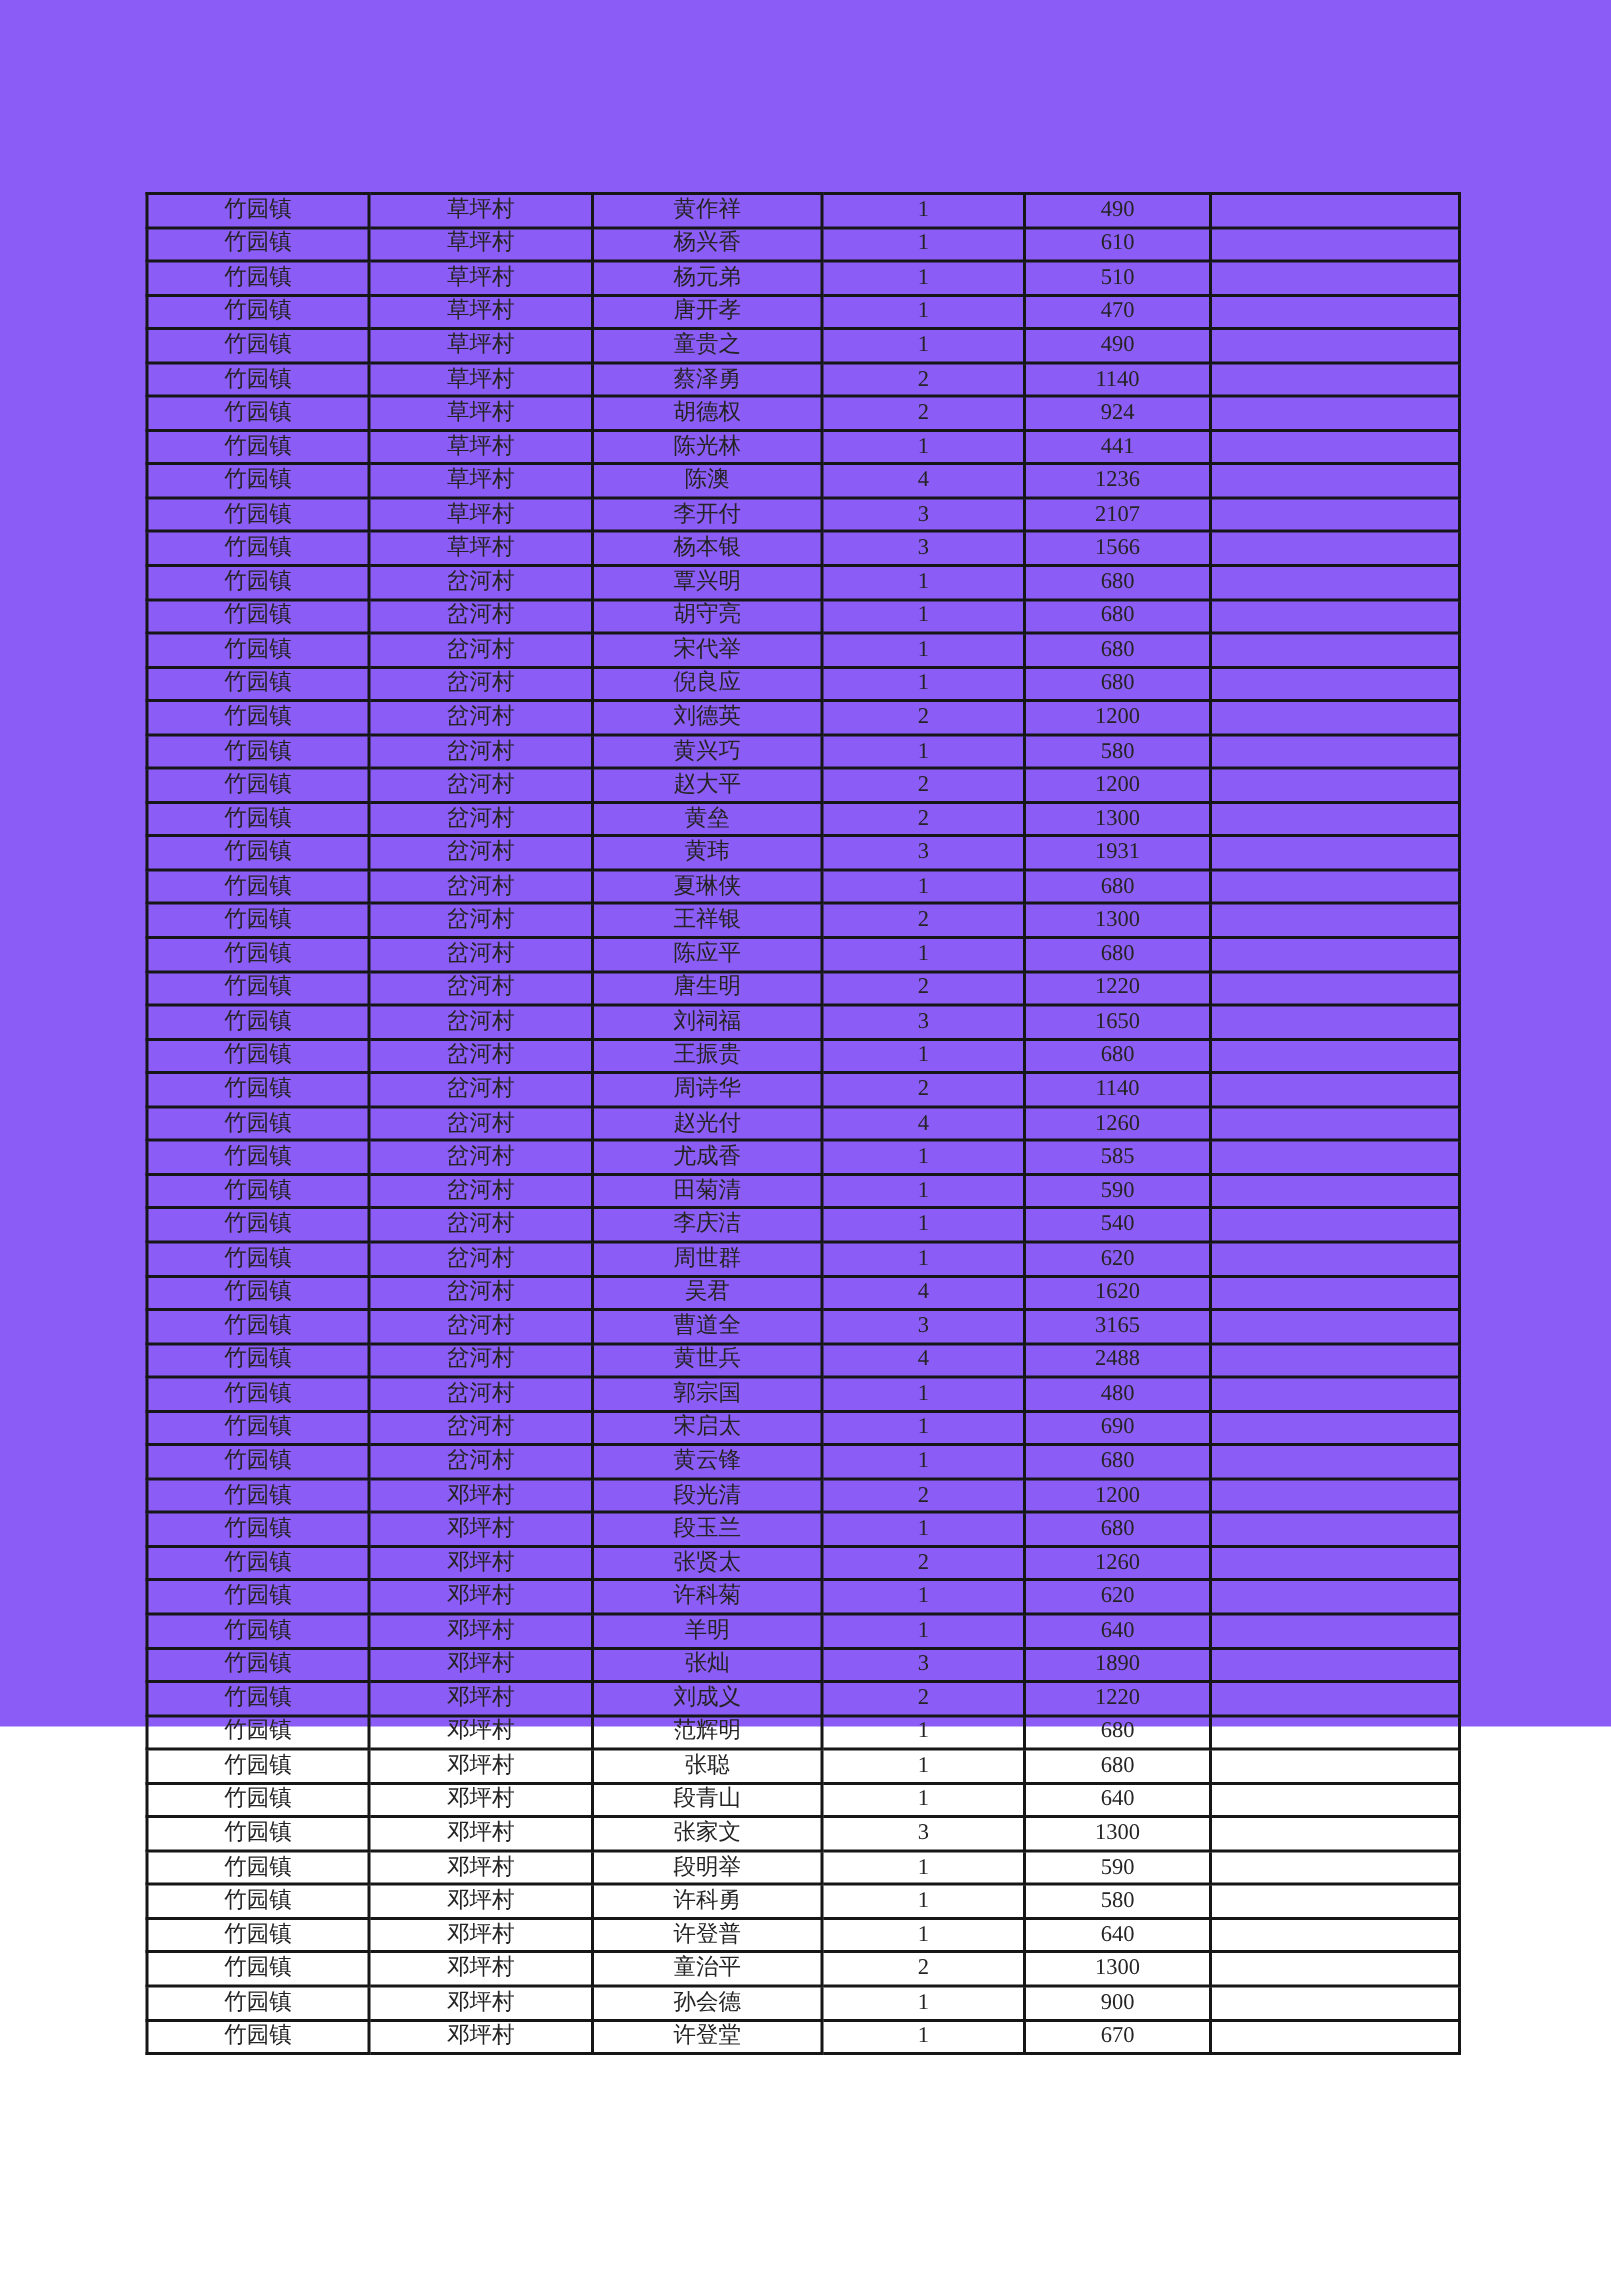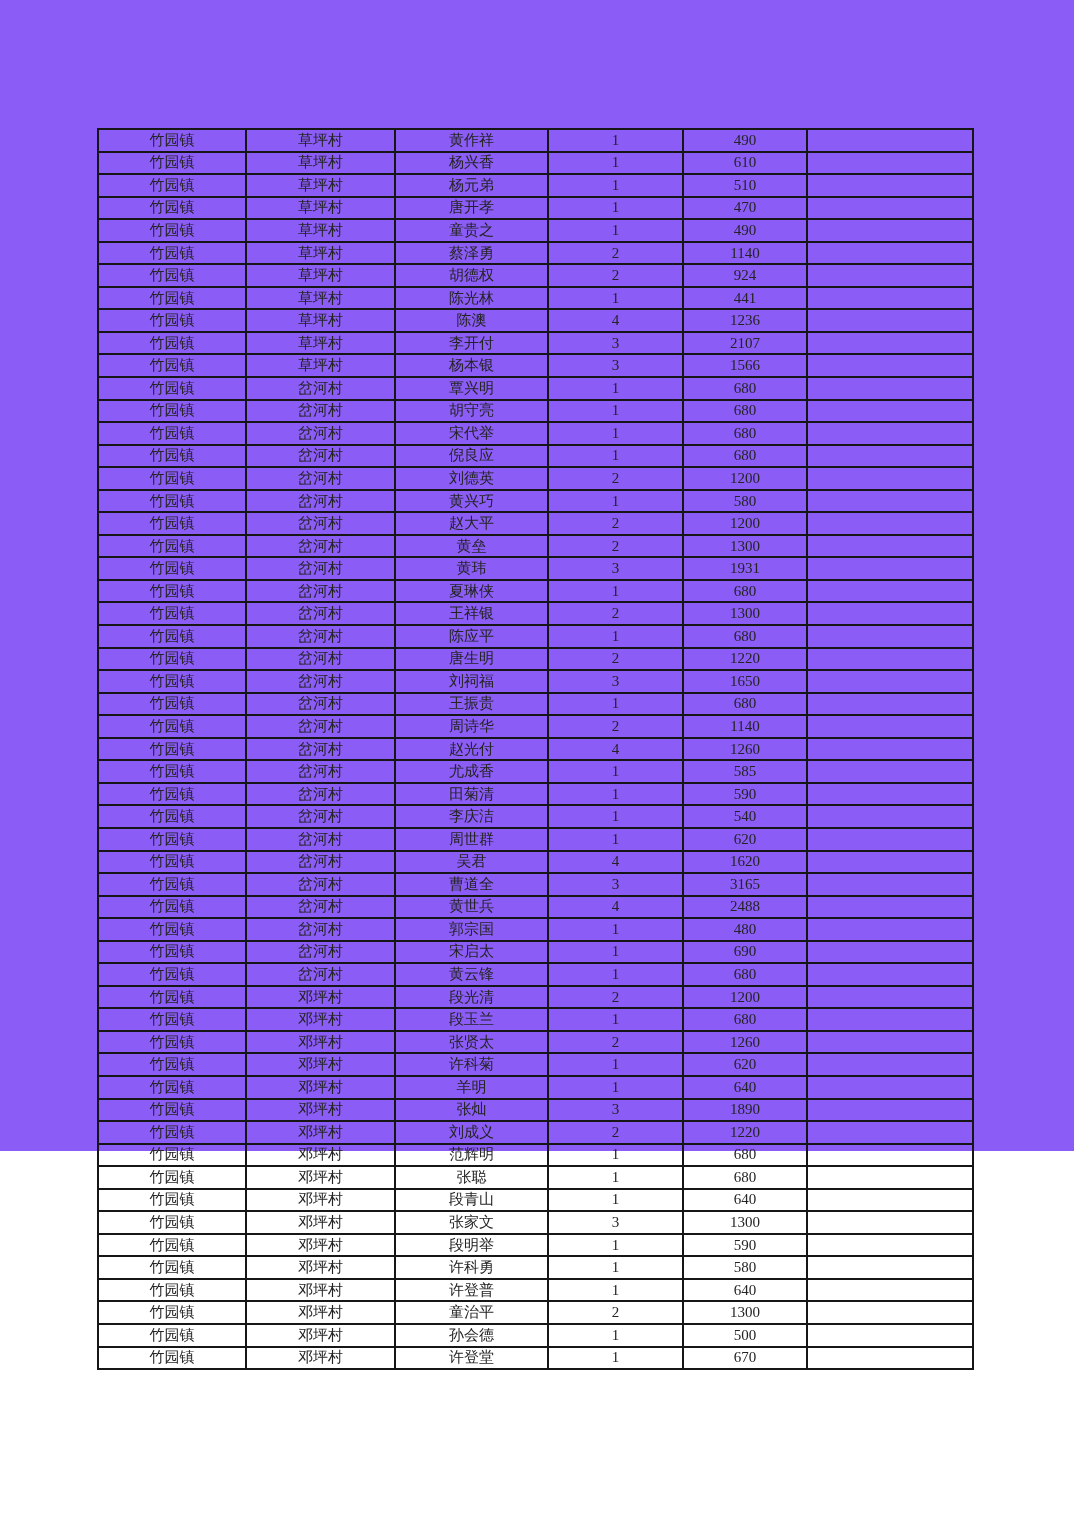--- a/index.html
+++ b/index.html
@@ -486,21 +486,21 @@
           <td>童治平</td>
           <td>2</td>
           <td>1300</td>
           <td></td>
         </tr>
         <tr>
           <td>竹园镇</td>
           <td>邓坪村</td>
           <td>孙会德</td>
           <td>1</td>
-          <td>500</td>
+          <td>900</td>
           <td></td>
         </tr>
         <tr>
           <td>竹园镇</td>
           <td>邓坪村</td>
           <td>许登堂</td>
           <td>1</td>
           <td>670</td>
           <td></td>
         </tr>

